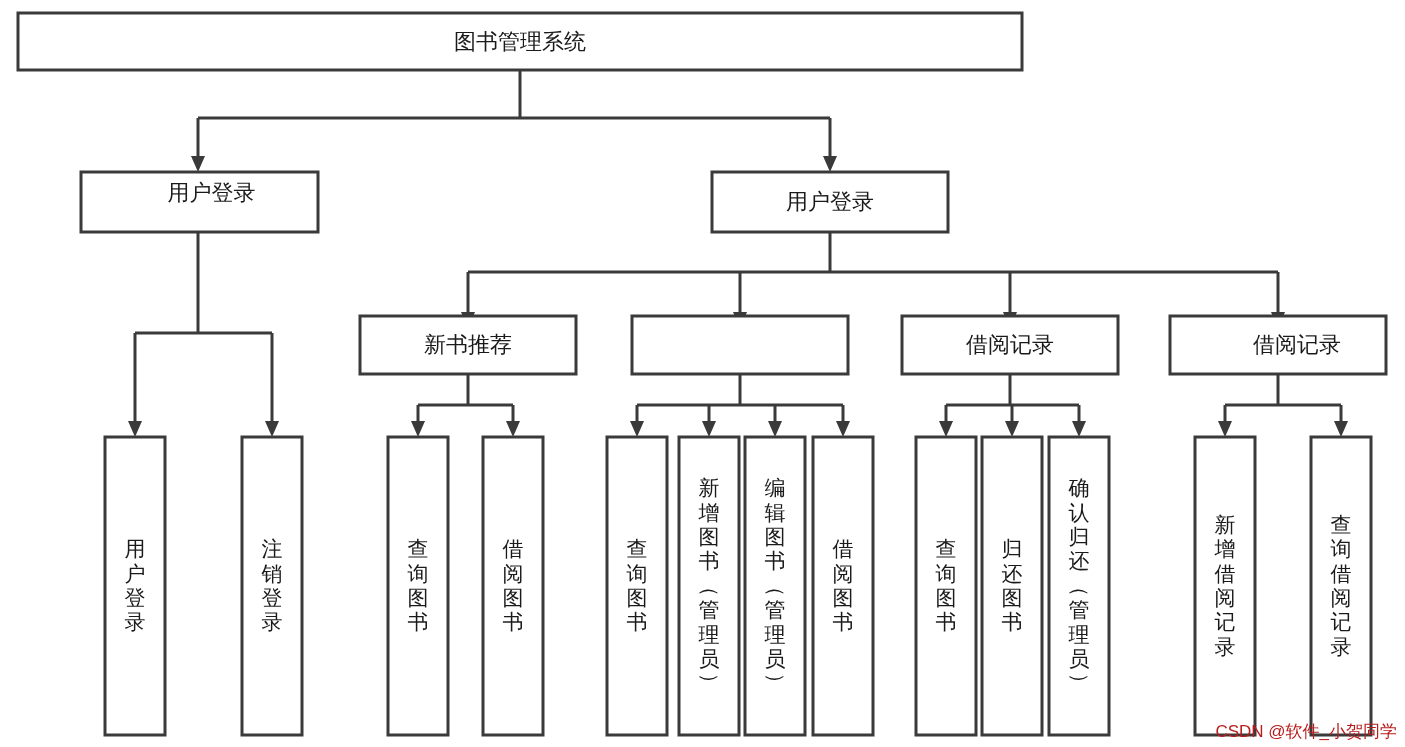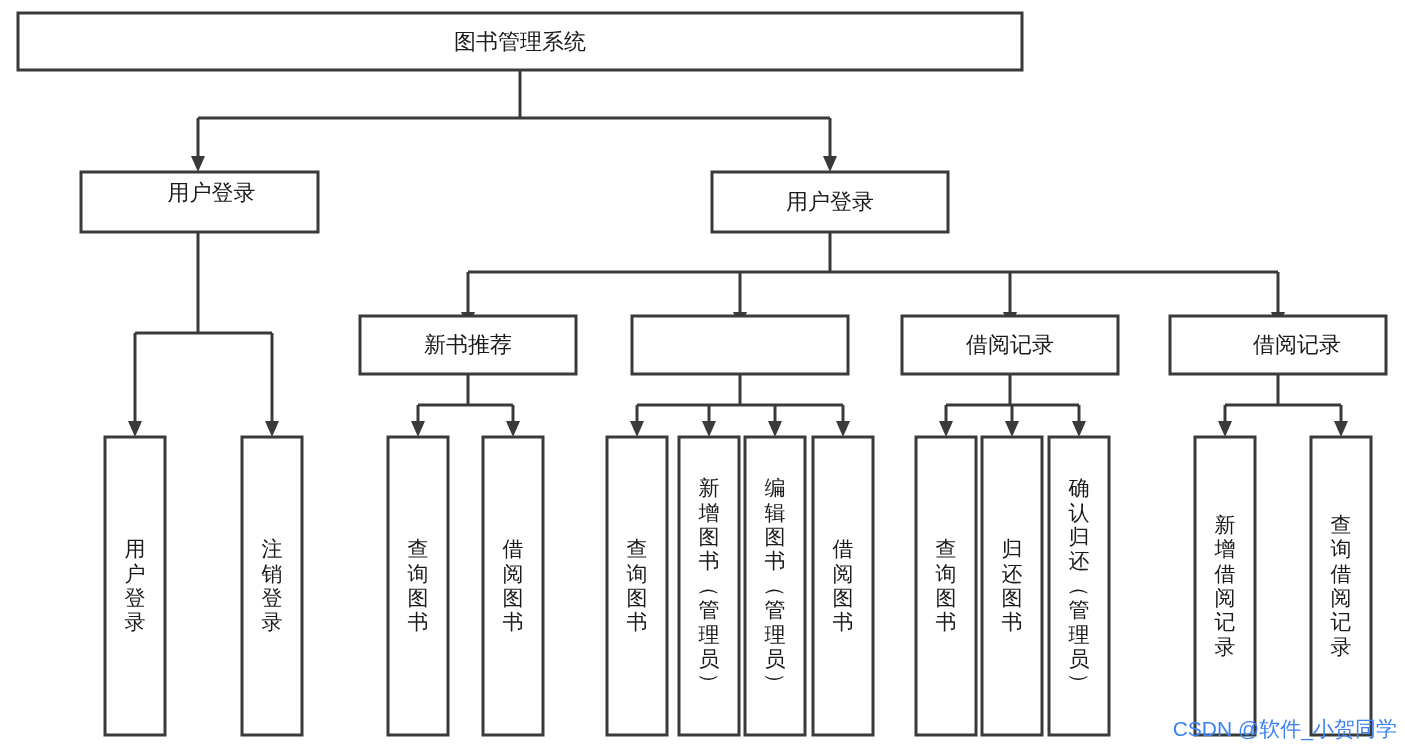--- a/index.html
+++ b/index.html
@@ -63,22 +63,22 @@
     align-items: center;
     justify-content: center;
     font-size: 22px;
     color: #1a1a1a;
     pointer-events: none;
   }
   #watermark {
     position: absolute;
     right: 8px;
     bottom: 4px;
-    font-size: 21px;
-    color: #3b82f6;
+    font-size: 17px;
+    color: #b91c1c;
     font-family: "Liberation Sans", "DejaVu Sans", sans-serif;
     white-space: nowrap;
   }
 </style>
 </head>
 <body>
 
 <div id="diagram-root">
 
   <svg id="flow" viewBox="0 0 1405 747">

